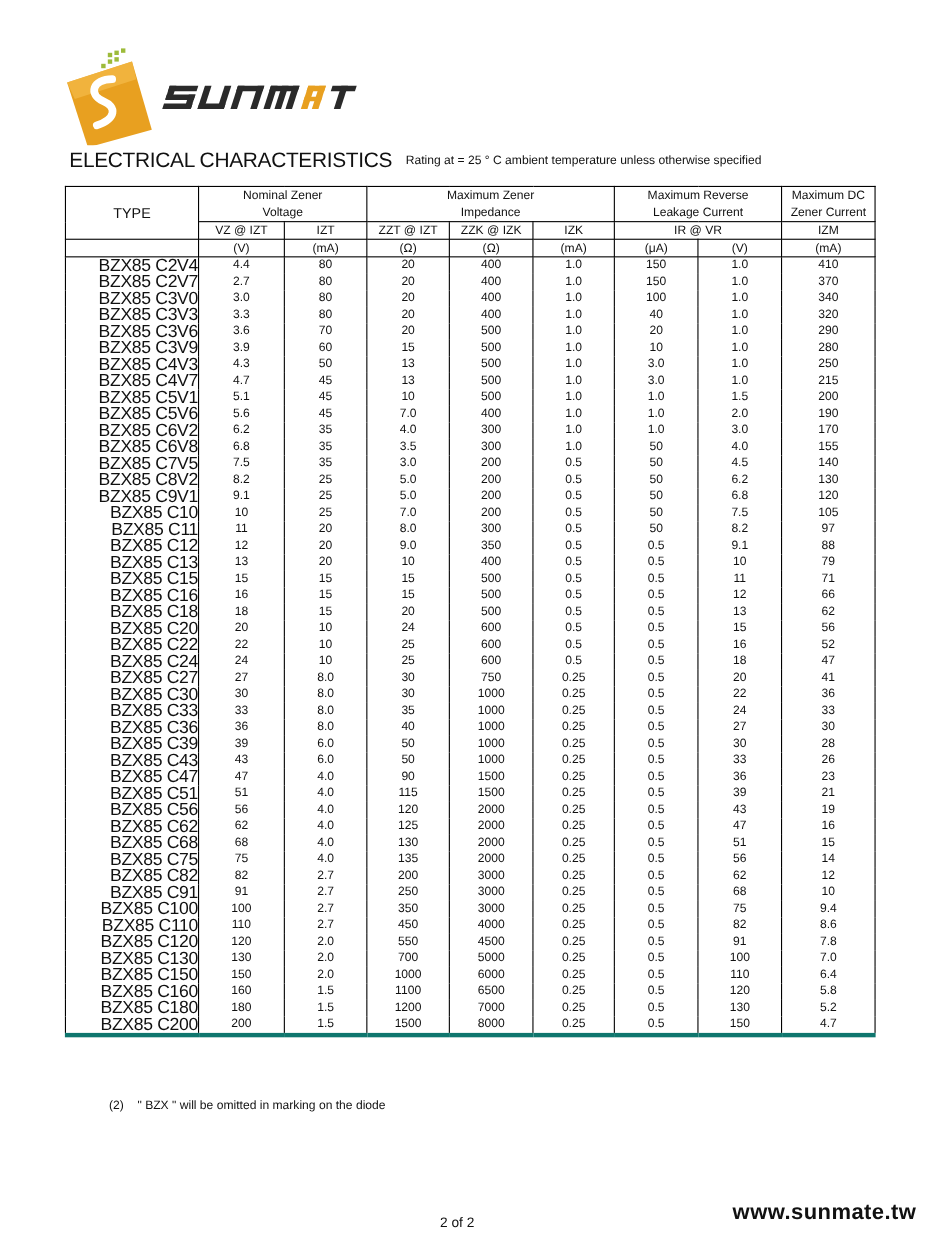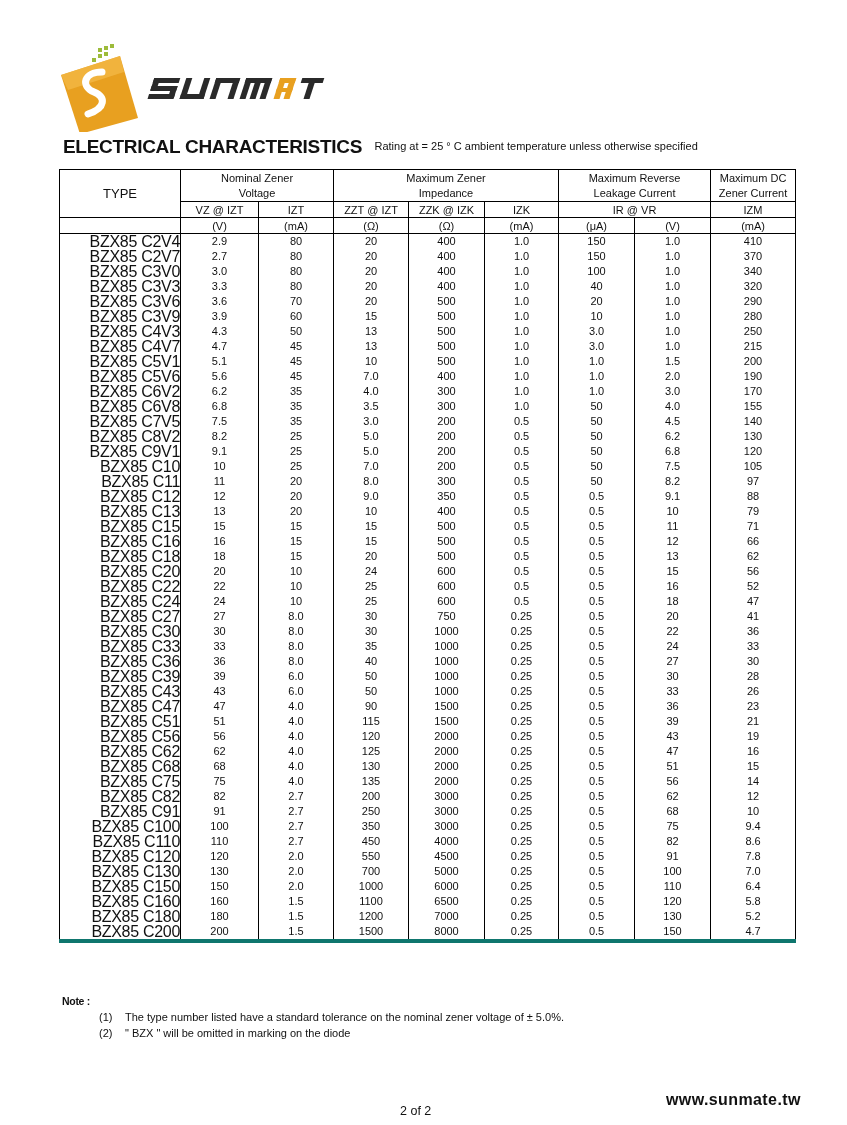--- a/index.html
+++ b/index.html
@@ -1,34 +1,34 @@
 <!DOCTYPE html>
 <html><head>
 <meta charset="utf-8">
 <style>
   html, body { margin:0; padding:0; background:#fff; }
   body { width:847px; height:1125px; position:relative; font-family:"Liberation Sans", sans-serif; color:#111; overflow:hidden; }
   .logo { position:absolute; left:58px; top:42px; width:270px; height:90px; }
   .title-row { position:absolute; left:63px; top:136px; white-space:nowrap; }
-  .title { font-weight:bold; font-size:19px; letter-spacing:-0.3px; }
+  .title { font-weight:normal; font-size:19px; letter-spacing:-0.3px; }
   .subtitle { font-size:11px; margin-left:8px; vertical-align:3px;margin-top:48px; }
   table.spec { position:absolute; left:59px; top:169px; width:736px; border-collapse:collapse; table-layout:fixed; font-size:11px; }
   table.spec td, table.spec th { border:1px solid #000; text-align:center; padding:0; font-weight:normal; }
   table.spec thead th { height:15px; line-height:14px; }
   table.spec thead tr.grp th { height:31px; line-height:15px; }
   table.spec th.type { font-weight:normal; font-size:13px; }
   table.spec tbody td { height:15px; line-height:15px; border-top:none; border-bottom:none; }
   table.spec tbody tr:last-child td { border-bottom:4px solid #0f766e; }
   table.spec tbody td.tp { font-weight:normal; font-size:16px; text-align:right; padding-left:24px; letter-spacing:-0.3px; }
   .notes { position:absolute; left:62px; top:995px; font-size:11px; }
   .notes .nt { font-weight:bold; font-size:10.5px; letter-spacing:-0.3px; }
   .notes .item { margin-left:37px; margin-top:4px; }
   .notes .item span.num { display:inline-block; width:26px; }
   .page { position:absolute; left:400px; top:1104px; font-size:12.5px; }
-  .web { position:absolute; left:666px; top:1091px; font-size:16px; font-weight:bold; letter-spacing:0.4px; }
+  .web { position:absolute; left:666px; top:1091px; font-size:20px; font-weight:bold; letter-spacing:0.4px; }
 </style>
 </head>
 <body>
 
 <div class="logo">
   <svg width="270" height="90" viewBox="0 0 270 90">
     <polygon points="3,33 62,14 80,76 22,92" fill="#E8A020"></polygon>
     <polygon points="3,33 62,14 66,30 10,48" fill="#F2B845" opacity="0.8"></polygon>
     <path d="M44,30 C26,30 22,44 36,50 C48,55 48,66 30,72" stroke="#fff" stroke-width="7" fill="none" stroke-linecap="round"></path>
     <g fill="#9DBB3A">
@@ -111,21 +111,21 @@
         <th>(Ω)</th>
         <th>(mA)</th>
         <th>(μA)</th>
         <th>(V)</th>
         <th>(mA)</th>
       </tr>
   </thead>
   <tbody id="spec-body">
       <tr>
         <td class="tp">BZX85 C2V4</td>
-        <td>2.9</td>
+        <td>4.4</td>
         <td>80</td>
         <td>20</td>
         <td>400</td>
         <td>1.0</td>
         <td>150</td>
         <td>1.0</td>
         <td>410</td>
       </tr>
       <tr>
         <td class="tp">BZX85 C2V7</td>
@@ -630,19 +630,17 @@
         <td>8000</td>
         <td>0.25</td>
         <td>0.5</td>
         <td>150</td>
         <td>4.7</td>
       </tr>
     </tbody>
 </table>
 
 <div class="notes">
-  <div class="nt">Note :</div>
-  <div class="item"><span class="num">(1)</span><span>The type number listed have a standard tolerance on the nominal zener voltage of ± 5.0%.</span></div>
   <div class="item"><span class="num">(2)</span><span>" BZX " will be omitted in marking on the diode</span></div>
 </div>
 
 <div class="page">2 of 2</div>
 <div class="web">www.sunmate.tw</div>
 
 </body></html>

